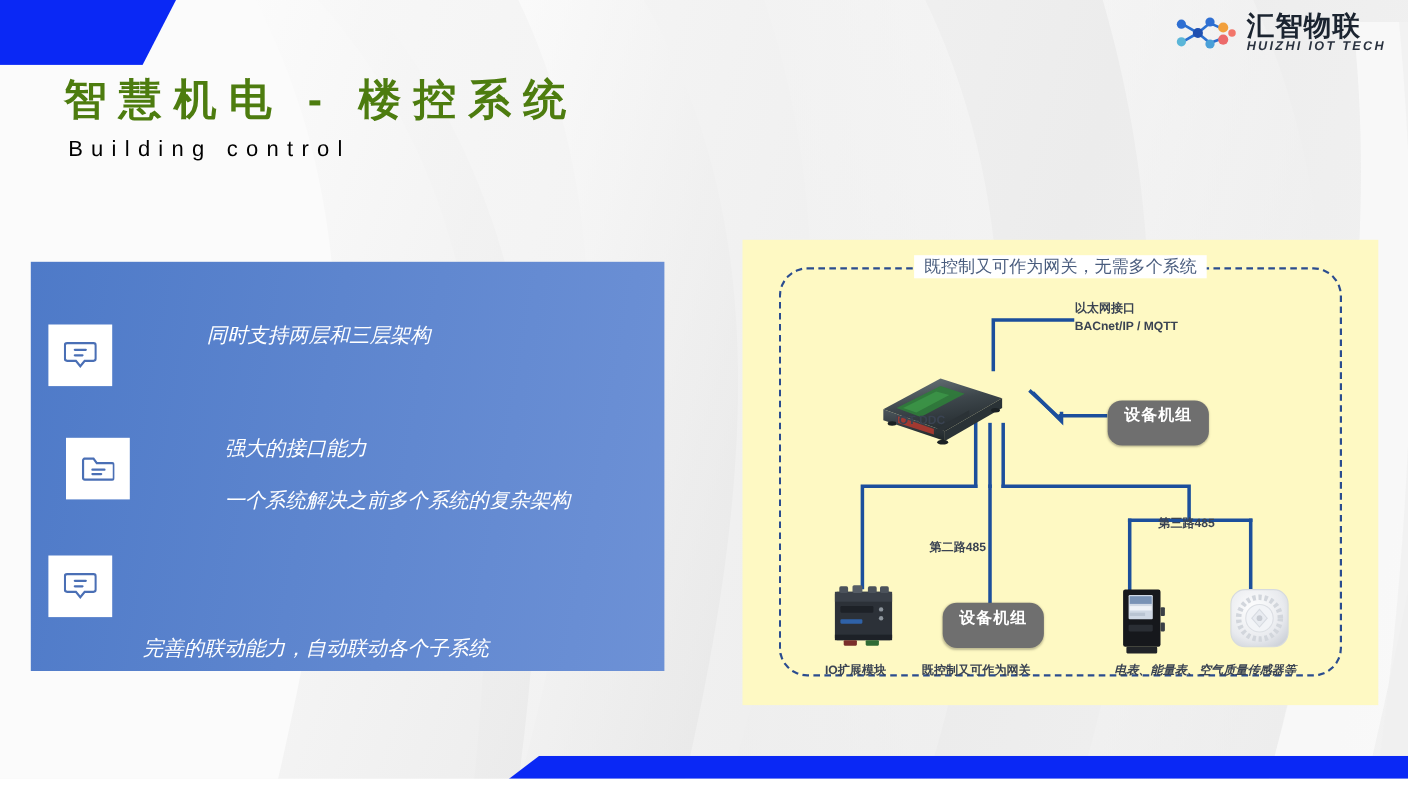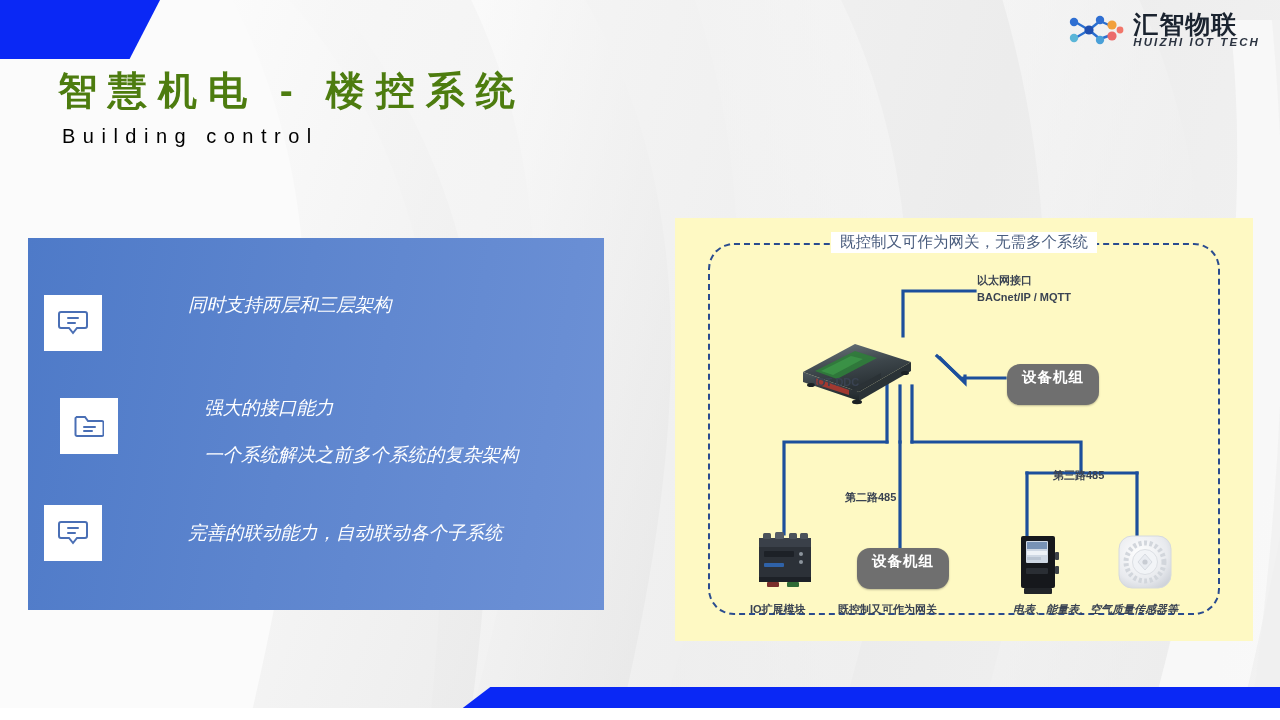--- a/index.html
+++ b/index.html
@@ -124,21 +124,21 @@
   .feature-lines span { line-height: 1; }
 
   .row-1 { left: 16px; top: 57px; }
   .row-1 .feature-lines { margin-left: 86px; margin-top: 1px; }
   .row-1 .feature-lines span + span { margin-top: 28px; }
 
   .row-2 { left: 8px; top: 160px; padding-left: 24px; }
   .row-2 .feature-lines { margin-left: 86px; margin-top: 1px; }
   .row-2 .feature-lines span + span { margin-top: 28px; }
 
-  .row-3 { left: 16px; top: 267px; }
+  .row-3 { left: 16px; top: 267px; flex-direction: column; }
   .row-3 .feature-lines { margin-left: 86px; margin-top: 19px; }
 
   
   .diagram-card {
     position: absolute;
     left: 675px; top: 218px;
     width: 578px; height: 423px;
     background: #fef9c3;
   }
   .diagram-dashed {

